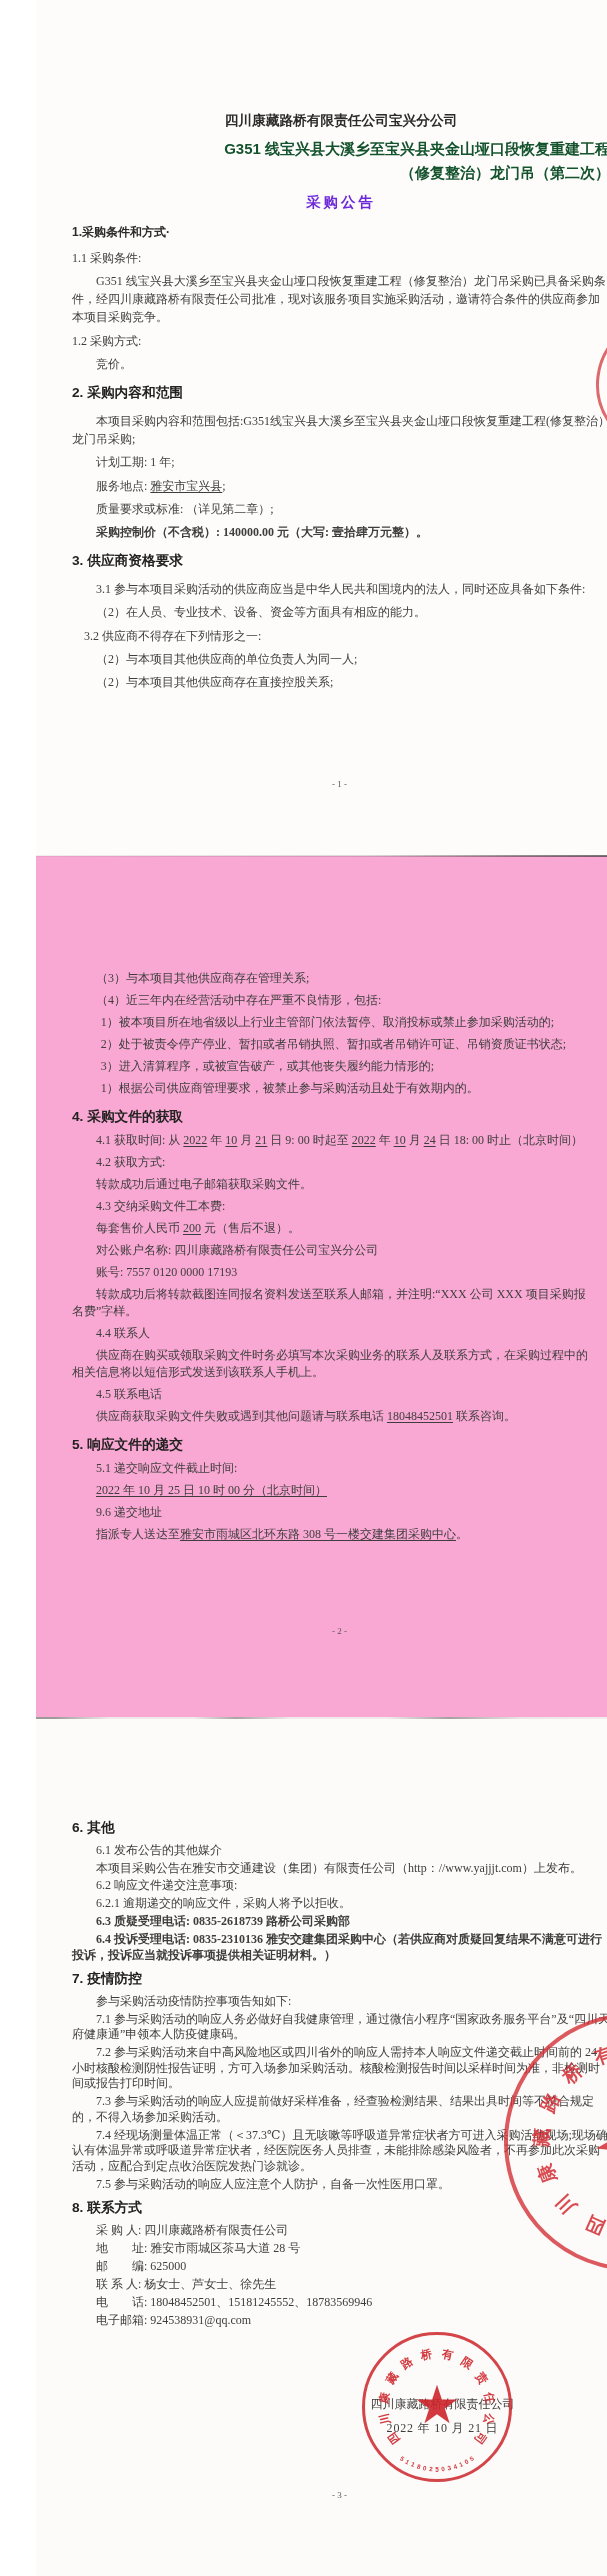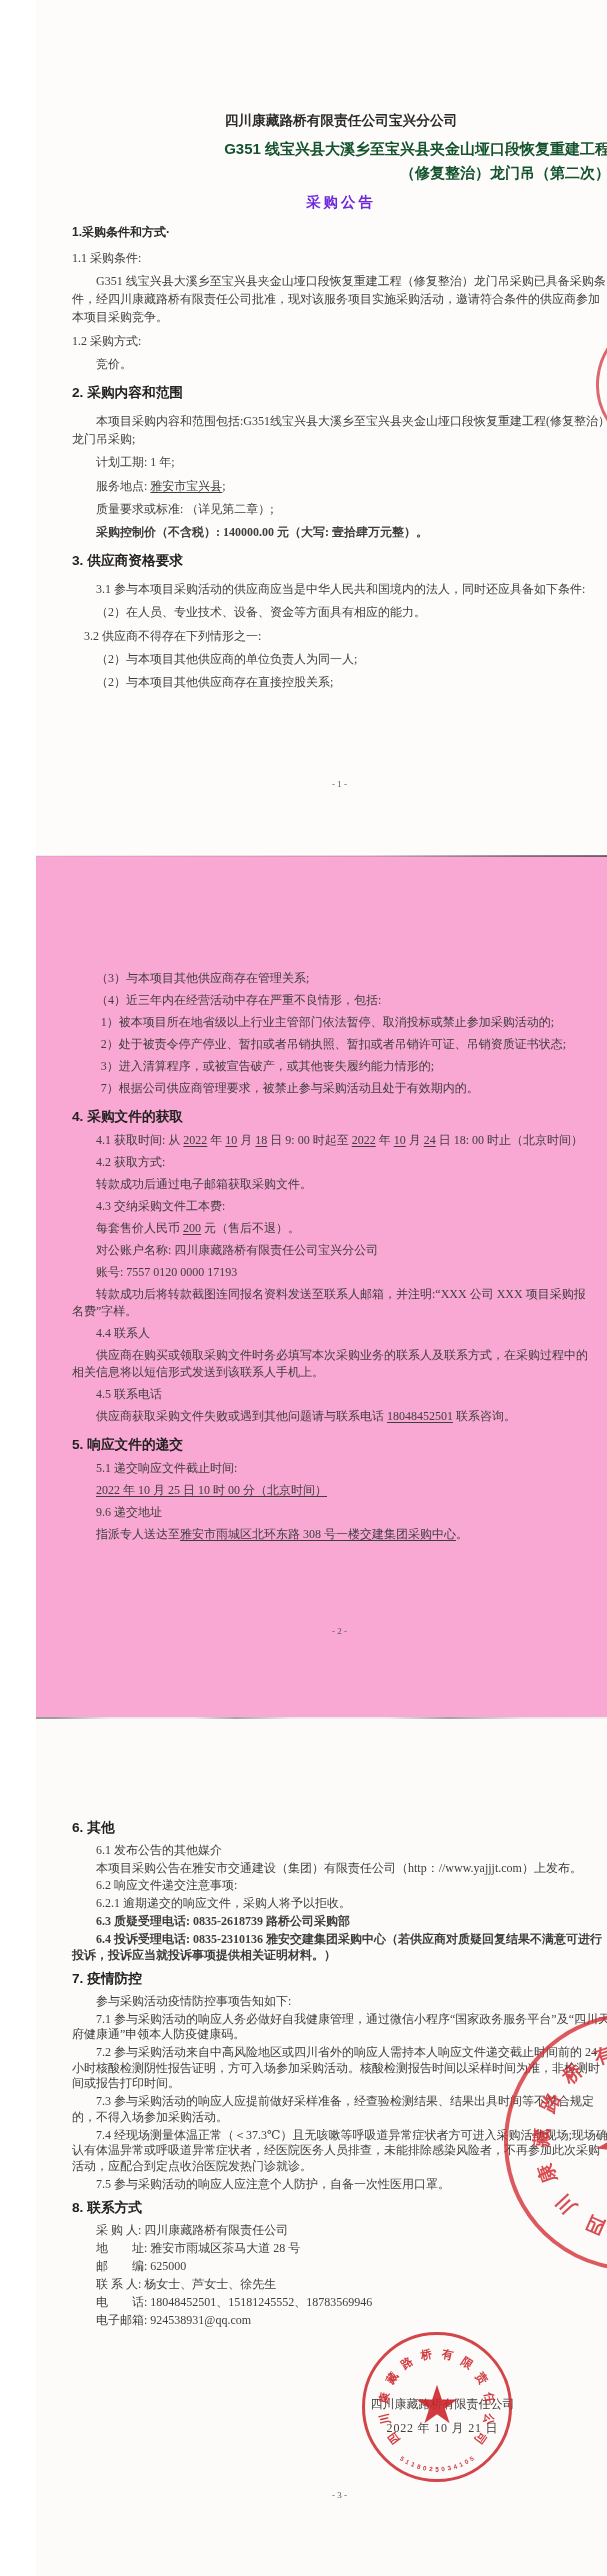--- a/index.html
+++ b/index.html
@@ -84,23 +84,23 @@
       </div>
   </div>
 
   <div class="pg pg2">
     <div class="lines">
         <p class="ln p"><span>（3）与本项目其他供应商存在管理关系;</span></p>
         <p class="ln p"><span>（4）近三年内在经营活动中存在严重不良情形，包括:</span></p>
         <p class="ln ind3"><span>1）被本项目所在地省级以上行业主管部门依法暂停、取消投标或禁止参加采购活动的;</span></p>
         <p class="ln ind3"><span>2）处于被责令停产停业、暂扣或者吊销执照、暂扣或者吊销许可证、吊销资质证书状态;</span></p>
         <p class="ln ind3"><span>3）进入清算程序，或被宣告破产，或其他丧失履约能力情形的;</span></p>
-        <p class="ln ind3"><span>7）根据公司供应商管理要求，被禁止参与采购活动且处于有效期内的。</span></p>
+        <p class="ln ind3"><span>1）根据公司供应商管理要求，被禁止参与采购活动且处于有效期内的。</span></p>
         <p class="ln h2"><span>4. 采购文件的获取</span></p>
-        <p class="ln p"><span>4.1 获取时间: 从 </span><span class="u">2022</span><span> 年 </span><span class="u">10</span><span> 月 </span><span class="u">18</span><span> 日 9: 00 时起至 </span><span class="u">2022</span><span> 年 </span><span class="u">10</span><span> 月 </span><span class="u">24</span><span> 日 18: 00 时止（北京时间）</span></p>
+        <p class="ln p"><span>4.1 获取时间: 从 </span><span class="u">2022</span><span> 年 </span><span class="u">10</span><span> 月 </span><span class="u">21</span><span> 日 9: 00 时起至 </span><span class="u">2022</span><span> 年 </span><span class="u">10</span><span> 月 </span><span class="u">24</span><span> 日 18: 00 时止（北京时间）</span></p>
         <p class="ln p"><span>4.2 获取方式:</span></p>
         <p class="ln p"><span>转款成功后通过电子邮箱获取采购文件。</span></p>
         <p class="ln p"><span>4.3 交纳采购文件工本费:</span></p>
         <p class="ln p"><span>每套售价人民币 </span><span class="u">200</span><span> 元（售后不退）。</span></p>
         <p class="ln p"><span>对公账户名称: 四川康藏路桥有限责任公司宝兴分公司</span></p>
         <p class="ln p"><span>账号: 7557 0120 0000 17193</span></p>
         <p class="ln p"><span>转款成功后将转款截图连同报名资料发送至联系人邮箱，并注明:“XXX 公司 XXX 项目采购报名费”字样。</span></p>
         <p class="ln p"><span>4.4 联系人</span></p>
         <p class="ln p"><span>供应商在购买或领取采购文件时务必填写本次采购业务的联系人及联系方式，在采购过程中的相关信息将以短信形式发送到该联系人手机上。</span></p>
         <p class="ln p"><span>4.5 联系电话</span></p>

